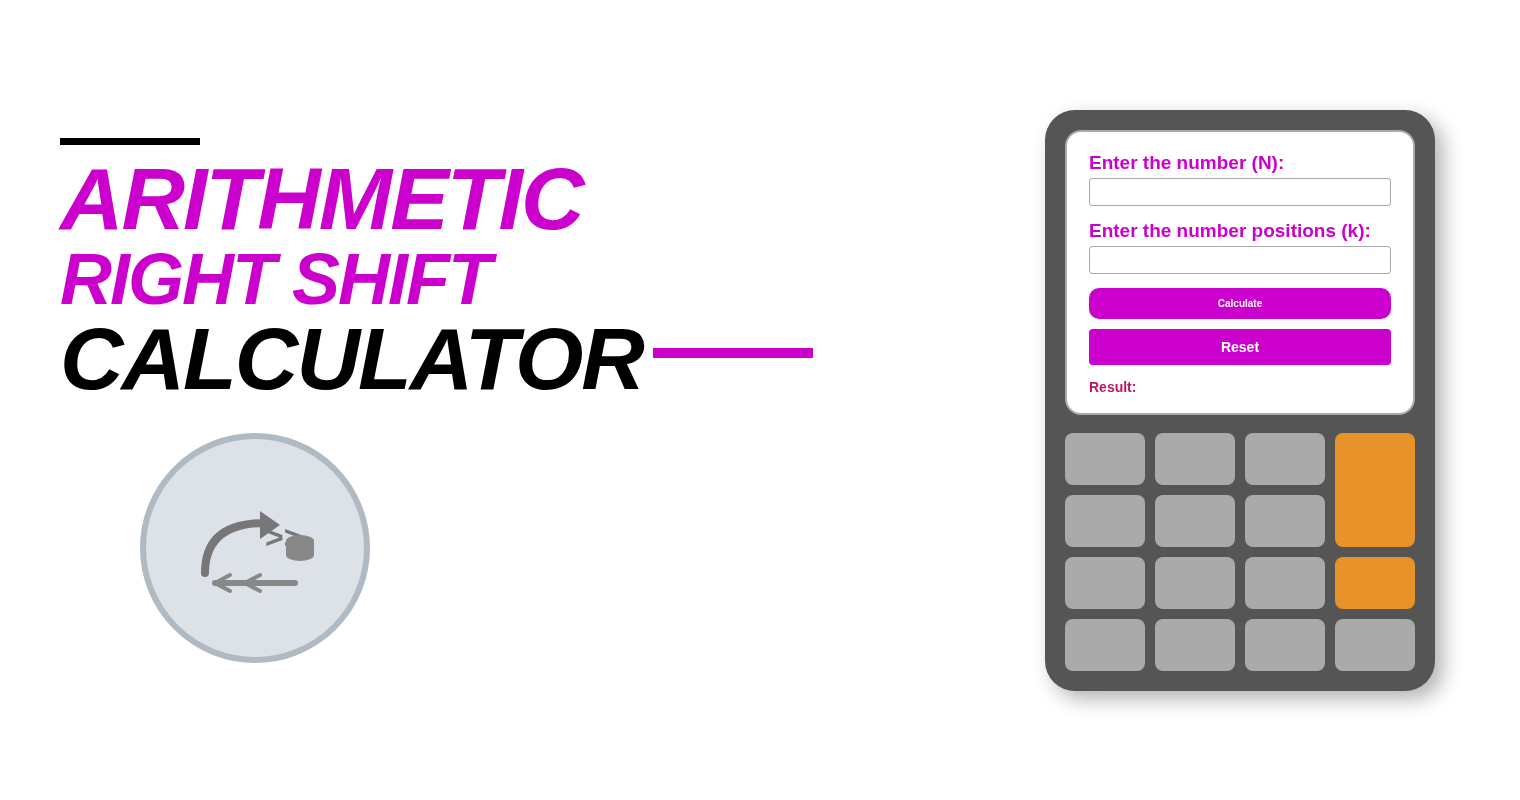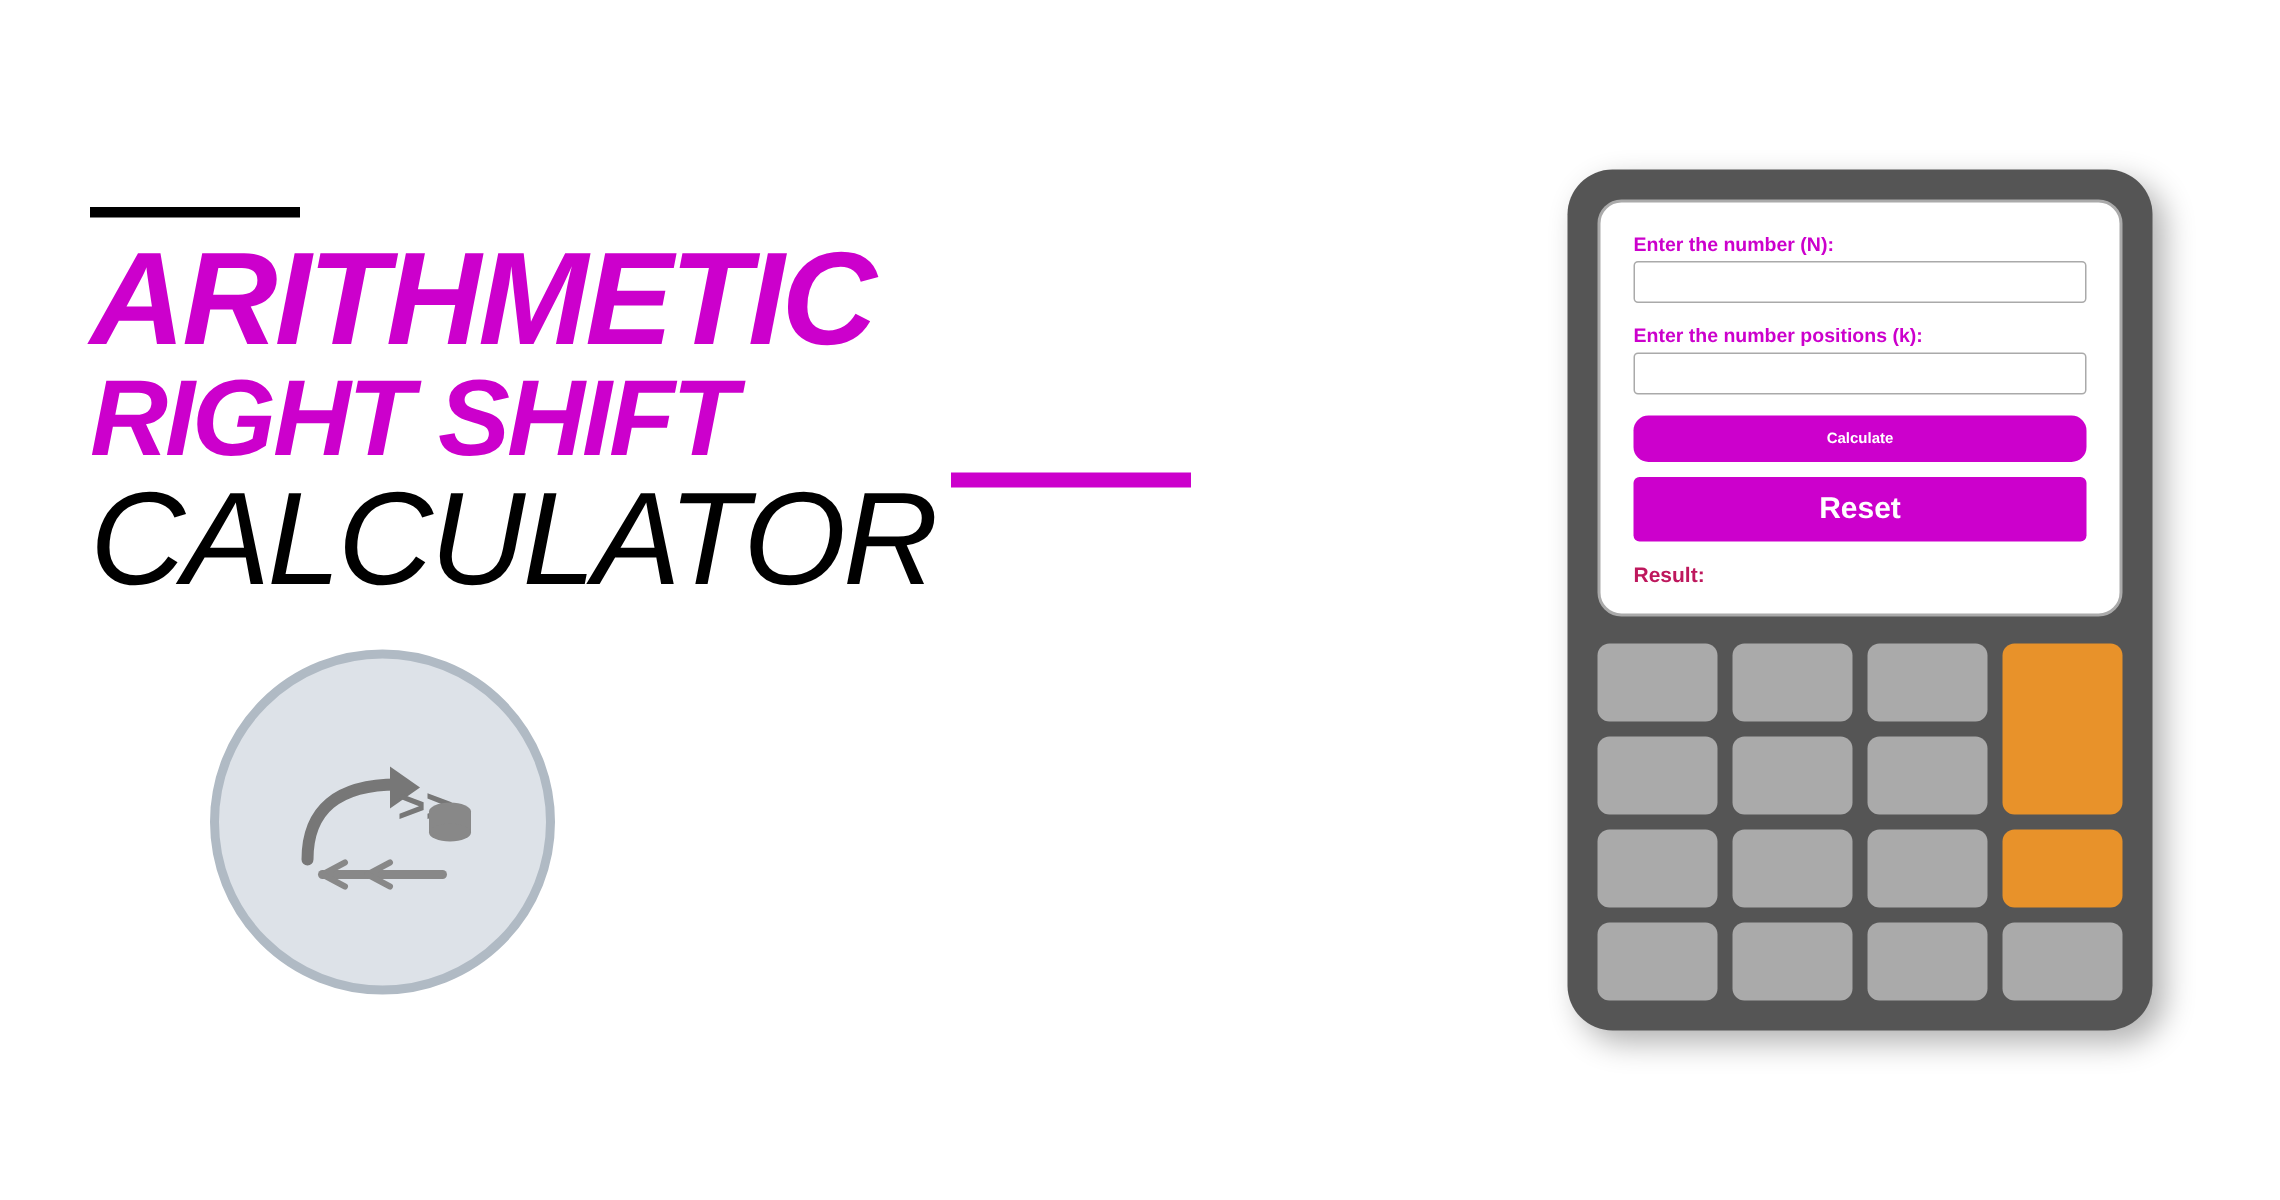--- a/index.html
+++ b/index.html
@@ -40,27 +40,27 @@
       font-size: 72px;
       font-weight: 900;
       color: #cc00cc;
       line-height: 1.0;
       letter-spacing: -2px;
       font-style: italic;
     }
 
     .title-line3 {
       font-size: 88px;
-      font-weight: 400;
+      font-weight: 700;
       color: #000000;
       line-height: 1.0;
       letter-spacing: -2px;
       font-style: italic;
       display: flex;
-      align-items: flex-start;
+      align-items: center;
       gap: 0;
     }
 
     .title-line3 .underline-bar {
       display: inline-block;
       width: 160px;
       height: 10px;
       background: #cc00cc;
       margin-left: 10px;
       margin-bottom: 12px;
@@ -132,21 +132,21 @@
 
     .calc-screen {
       background: #ffffff;
       border-radius: 16px;
       padding: 20px 22px 18px;
       margin-bottom: 18px;
       border: 2px solid #aaaaaa;
     }
 
     .field-label {
-      font-size: 13px;
+      font-size: 19px;
       color: #cc00cc;
       margin-bottom: 4px;
       font-weight: 600;
     }
 
     .field-input {
       width: 100%;
       height: 28px;
       border: 1.5px solid #aaa;
       border-radius: 3px;
@@ -169,21 +169,21 @@
       margin-bottom: 10px;
     }
 
     .btn-reset {
       width: 100%;
       padding: 10px;
       background: #cc00cc;
       color: #fff;
       border: none;
       border-radius: 4px;
-      font-size: 20px;
+      font-size: 14px;
       font-weight: bold;
       cursor: pointer;
       margin-bottom: 14px;
     }
 
     .result-label {
       font-size: 14px;
       color: #be185d;
       font-weight: 600;
     }

